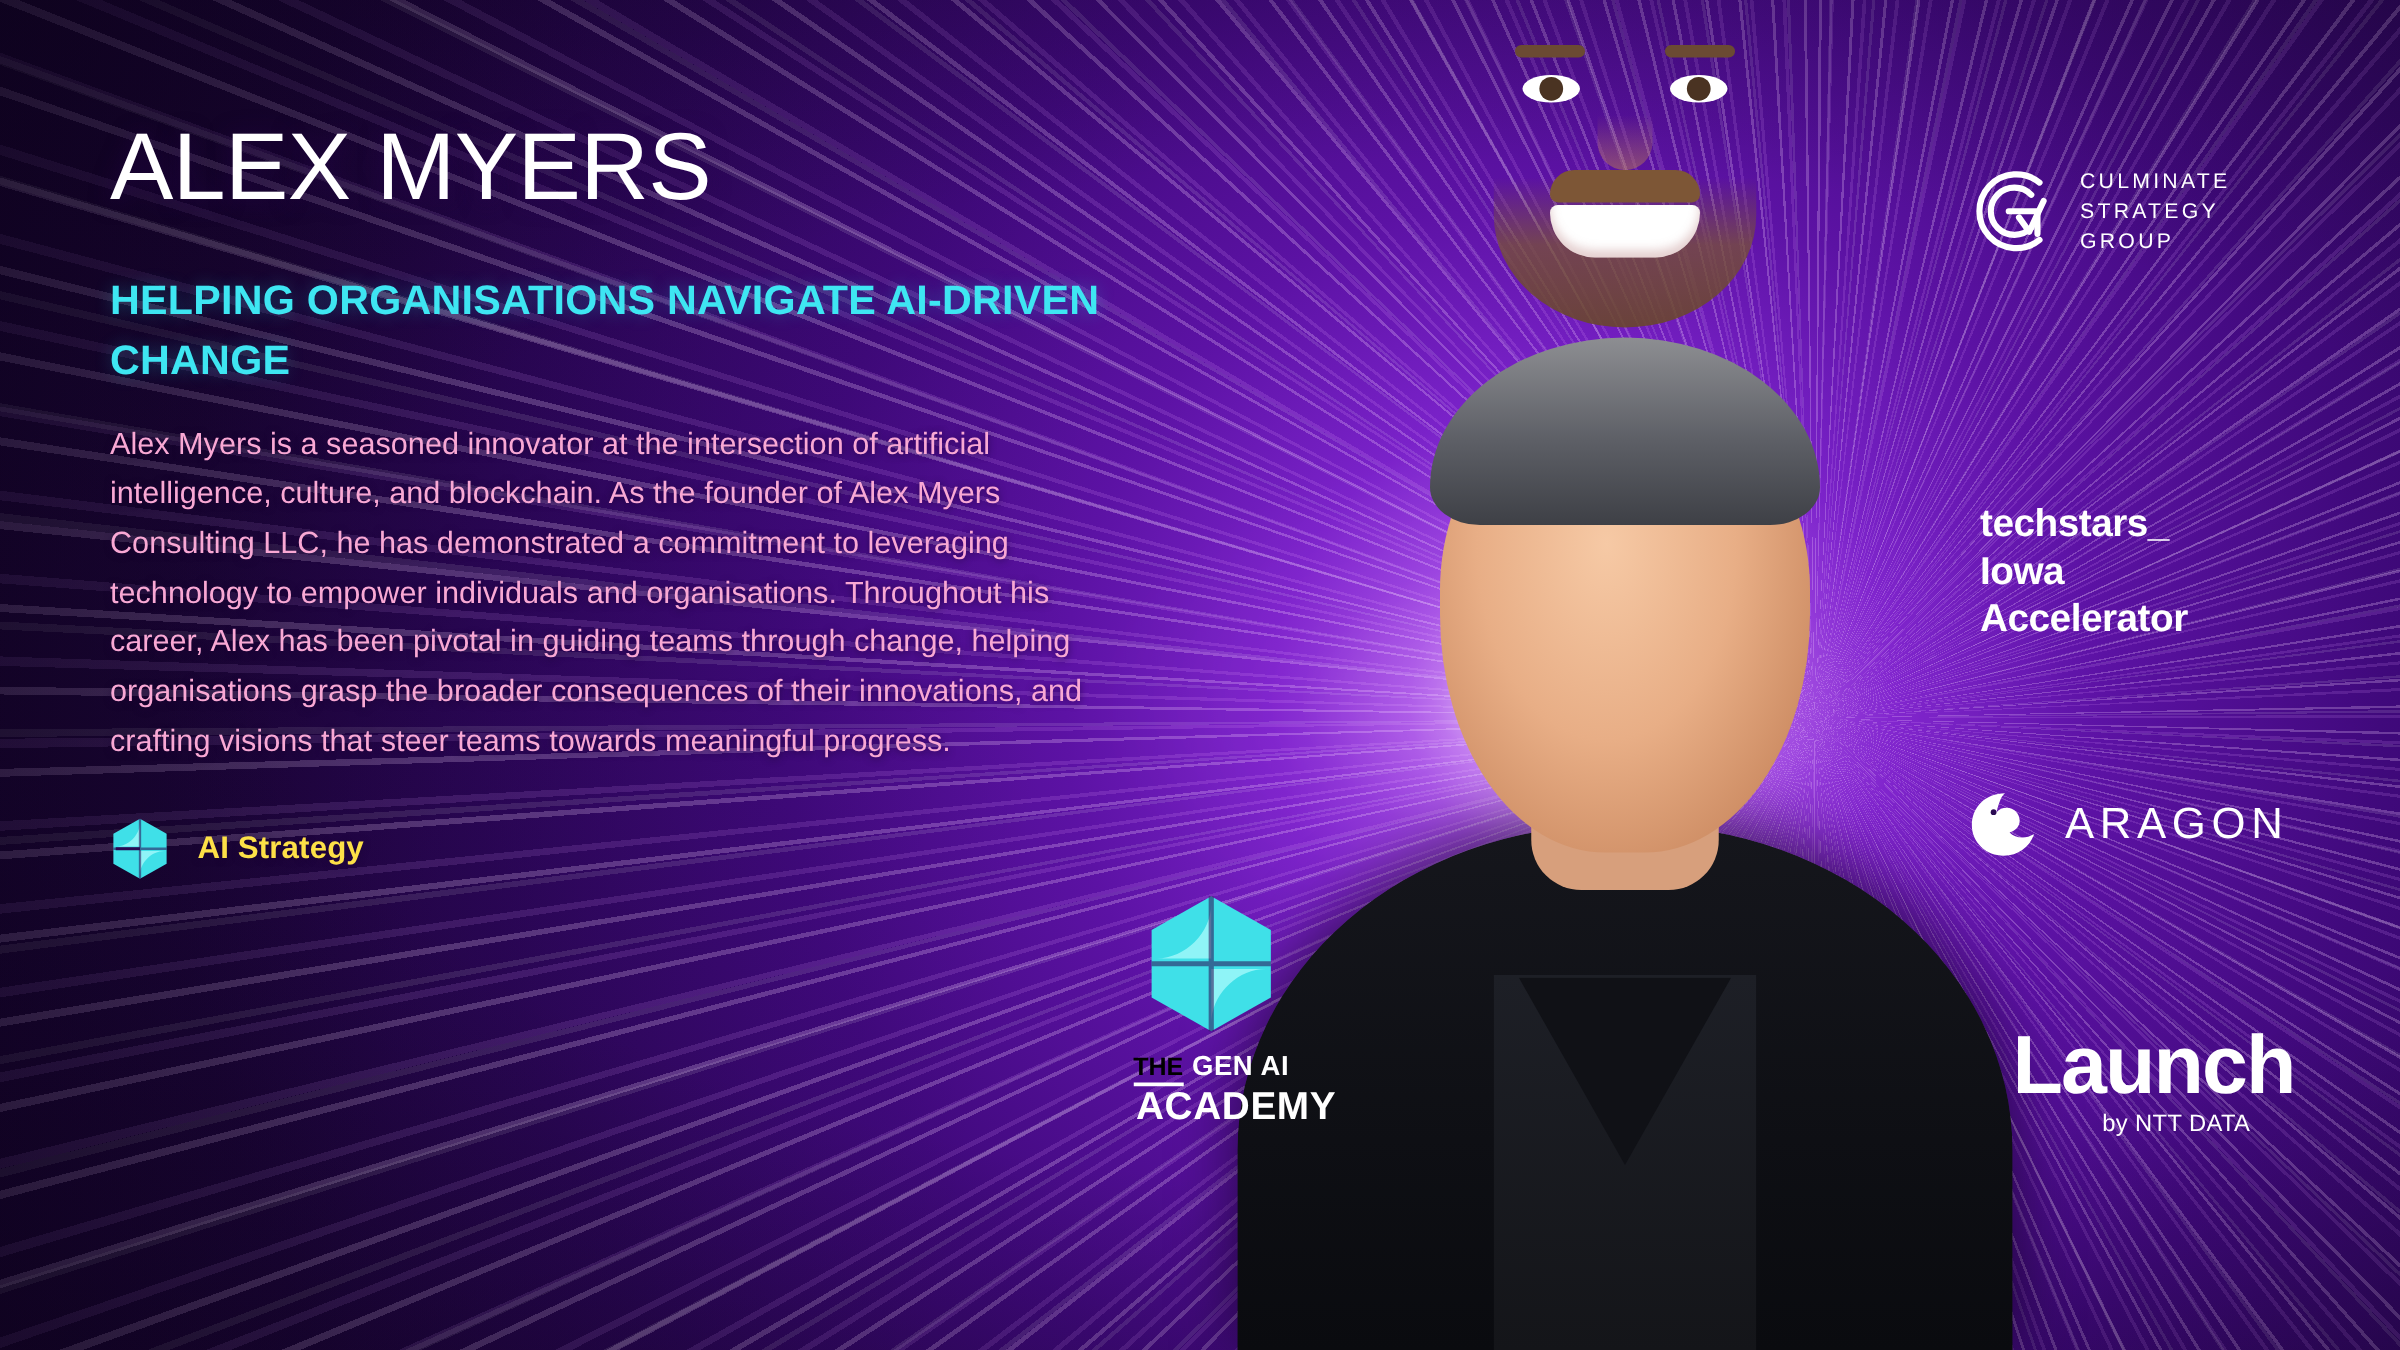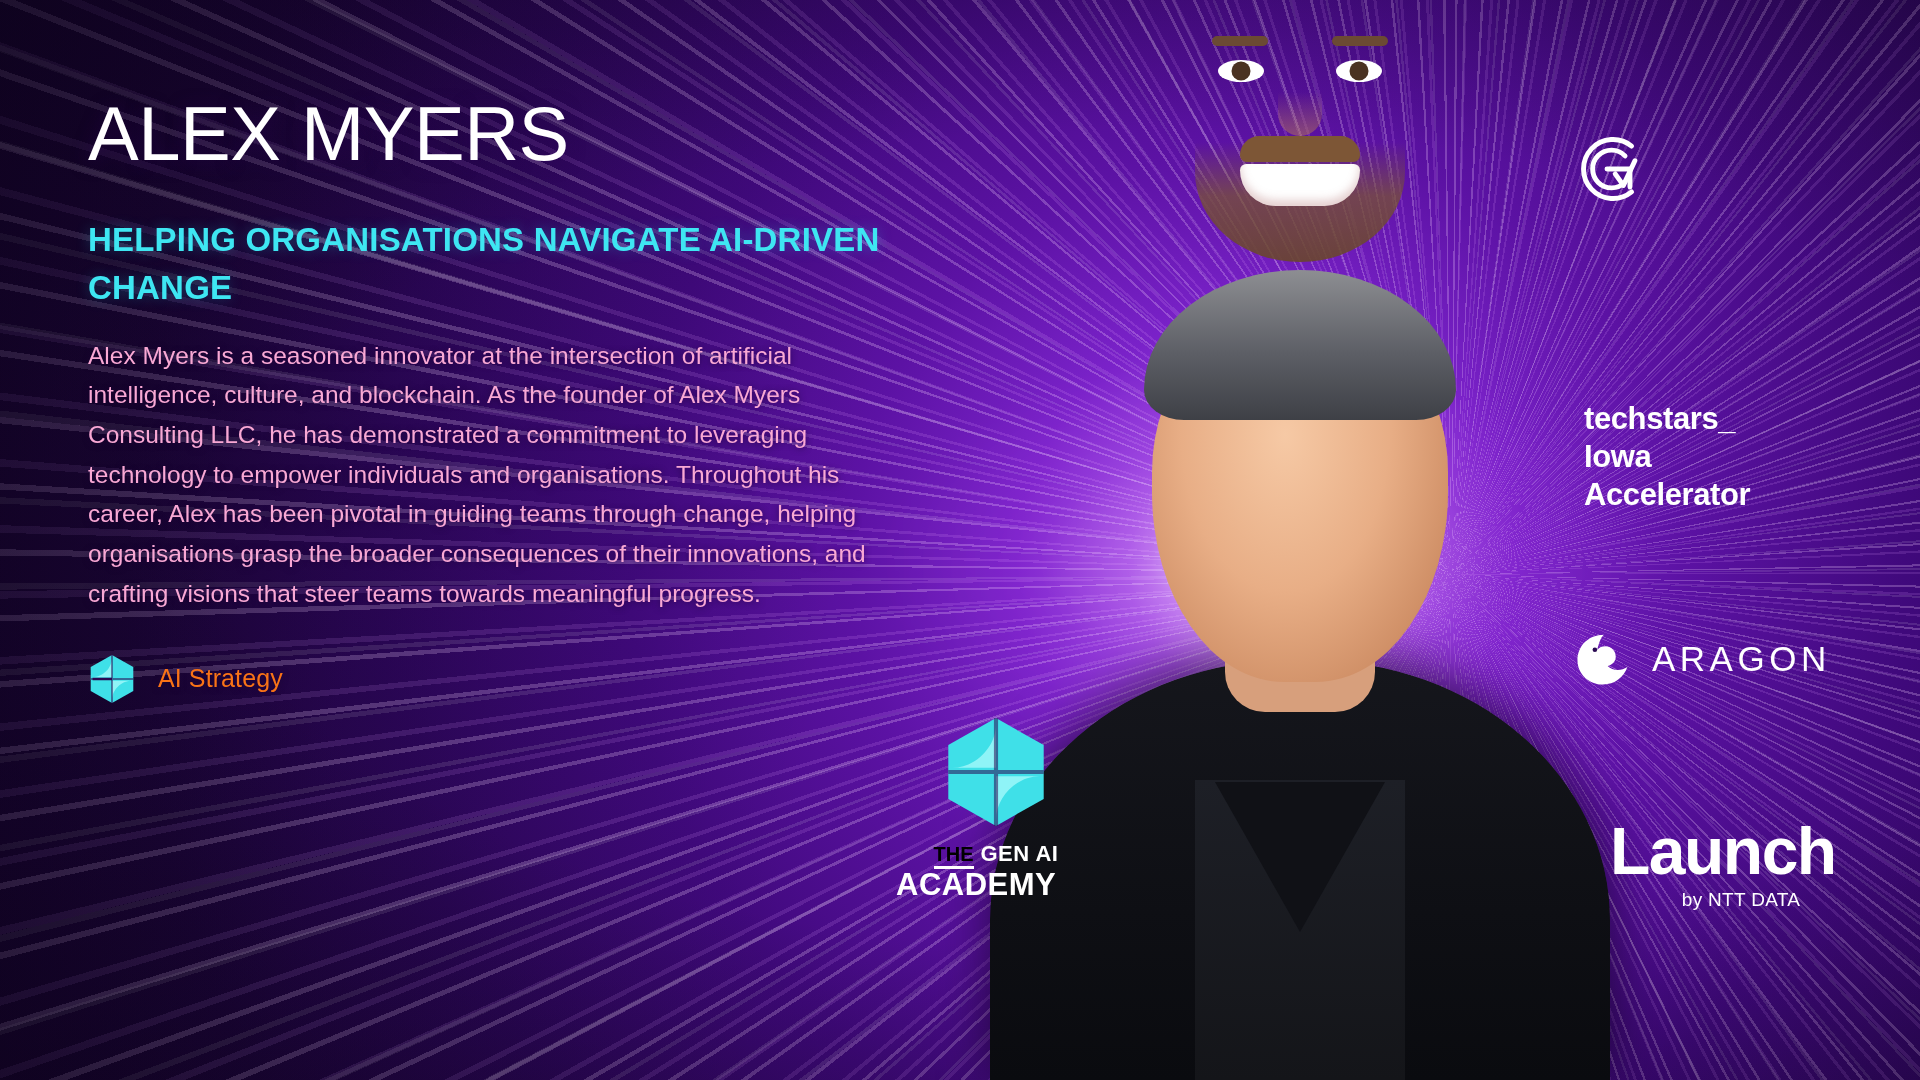--- a/index.html
+++ b/index.html
@@ -76,21 +76,21 @@
     max-width:812px;
   }
 
   
   .skills{ margin-top:40px; list-style:none; }
   .skill{
     display:flex; align-items:center; gap:22px; margin-bottom:18px;
   }
   .hexmark{ width:48px; height:50px; flex:0 0 48px; display:block; }
   .skill-label{
-    font-size:25px; color:#f97316; font-weight:400; letter-spacing:.1px;
+    font-size:25px; color:#fde047; font-weight:700; letter-spacing:.1px;
     text-shadow:0 1px 6px rgba(25,0,50,.7);
   }
 
   
   .portrait{
     position:absolute; right:300px; bottom:0; width:640px; height:900px; z-index:4;
   }
   .p-body{
     position:absolute; left:50%; bottom:0; transform:translateX(-50%);
     width:620px; height:420px;
@@ -131,22 +131,22 @@
   .p-eye{ position:absolute; width:46px; height:22px; background:#ffffff; border-radius:50%; bottom:600px; overflow:hidden;}
   .p-eye.l{ left:66px; } .p-eye.r{ right:66px; }
   .p-iris{ position:absolute; left:50%; top:50%; transform:translate(-50%,-50%); width:19px;height:19px;border-radius:50%;background:#4a3322;}
   .p-nose{ position:absolute; left:50%; bottom:546px; transform:translateX(-50%); width:44px;height:44px;border-radius:0 0 22px 22px; background:linear-gradient(180deg,rgba(190,130,95,0) 0%, rgba(180,120,85,.55) 100%);}
   .p-tash{ position:absolute; left:50%; bottom:520px; transform:translateX(-50%); width:120px;height:26px;background:#7d5636;border-radius:60px 60px 20px 20px;}
   .p-mouth{ position:absolute; left:50%; bottom:476px; transform:translateX(-50%); width:120px;height:42px;background:#ffffff;border-radius:10px 10px 58px 58px; box-shadow:inset 0 -6px 8px rgba(180,120,120,.35);}
   .p-beard{ position:absolute; left:50%; bottom:420px; transform:translateX(-50%); width:210px;height:120px;background:linear-gradient(180deg,rgba(125,86,54,.0) 0%, rgba(120,82,52,.75) 45%, rgba(105,70,44,.9) 100%); border-radius:0 0 105px 105px / 0 0 90px 90px;}
 
   
   .genai{
-    position:absolute; left:896px; bottom:178px; width:200px; z-index:7;
-    text-align:left;
+    position:absolute; left:869px; bottom:178px; width:200px; z-index:7;
+    text-align:right;
   }
   .genai-hex{ width:104px; height:112px; margin:0 auto 14px; display:block; }
   .genai-line1, .genai-line2{
     color:#ffffff; font-weight:700; letter-spacing:.5px; line-height:1.05;
   }
   .genai-line1{ font-size:22px; }
   .genai-line2{ font-size:31px; }
   .genai-l1wrap{ display:flex; align-items:baseline; justify-content:center; gap:7px; }
   .genai-the{ font-size:20px; font-weight:700; border-bottom:3px solid #fff; padding-bottom:2px; line-height:1; }
 
@@ -239,20 +239,25 @@
 
   <div class="logo-rail">
 
     <div class="logo logo-culminate">
       <svg class="cul-mark" viewBox="0 0 100 100">
         <path d="M80 22 A36 36 0 1 0 80 78" stroke="#fff" stroke-width="6" fill="none" stroke-linecap="round"></path>
         <path d="M72 34 A23 23 0 1 0 72 66" stroke="#fff" stroke-width="6" fill="none" stroke-linecap="round"></path>
         <path d="M50 50 L78 50 L78 72" stroke="#fff" stroke-width="6" fill="none" stroke-linecap="round" stroke-linejoin="round"></path>
         <path d="M60 56 L70 70 L84 40" stroke="#fff" stroke-width="6" fill="none" stroke-linecap="round" stroke-linejoin="round"></path>
       </svg>
+      <div class="cul-text">
+        <div>CULMINATE</div>
+        <div>STRATEGY</div>
+        <div>GROUP</div>
+      </div>
     </div>
 
     <div class="logo logo-techstars">
       <div>techstars_</div>
       <div>Iowa</div>
       <div>Accelerator</div>
     </div>
 
     <div class="logo logo-aragon">
       <svg class="ara-mark" viewBox="0 0 100 100">

